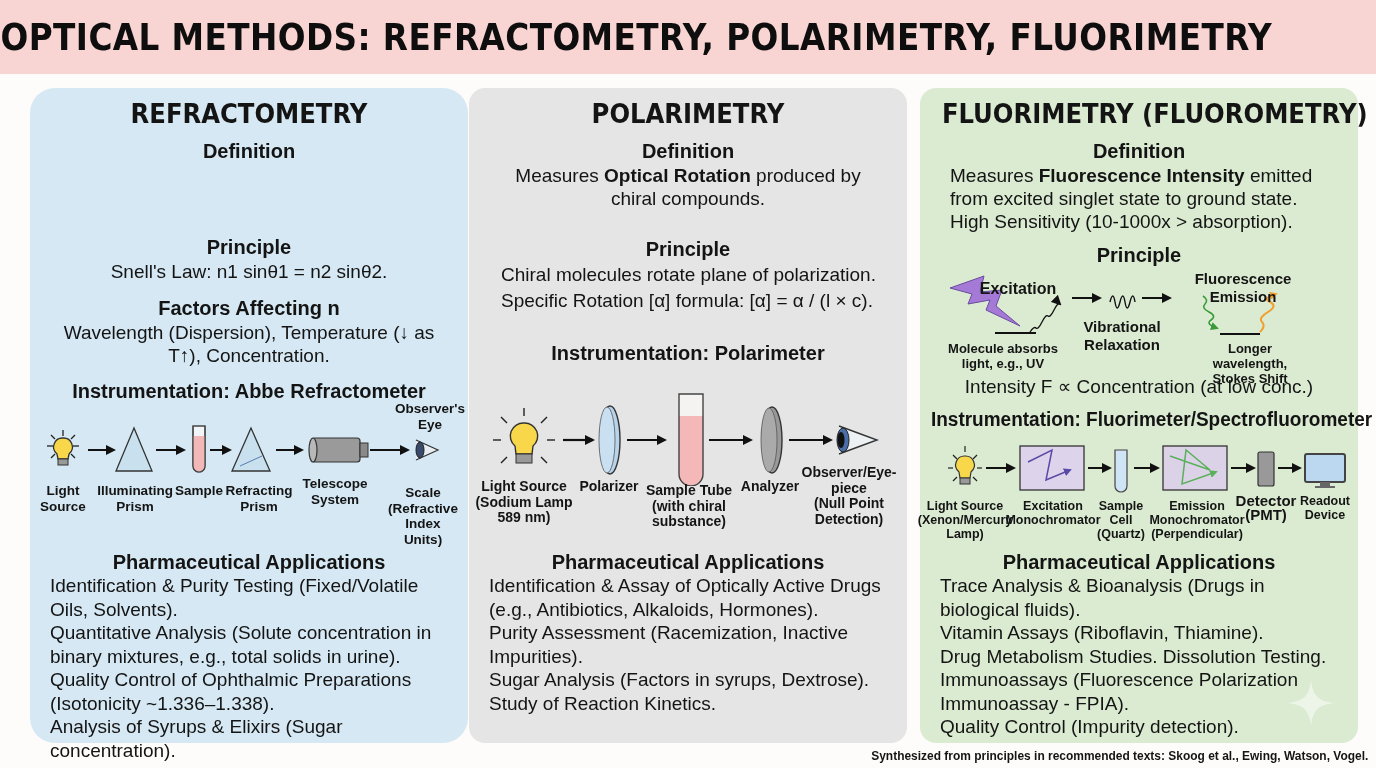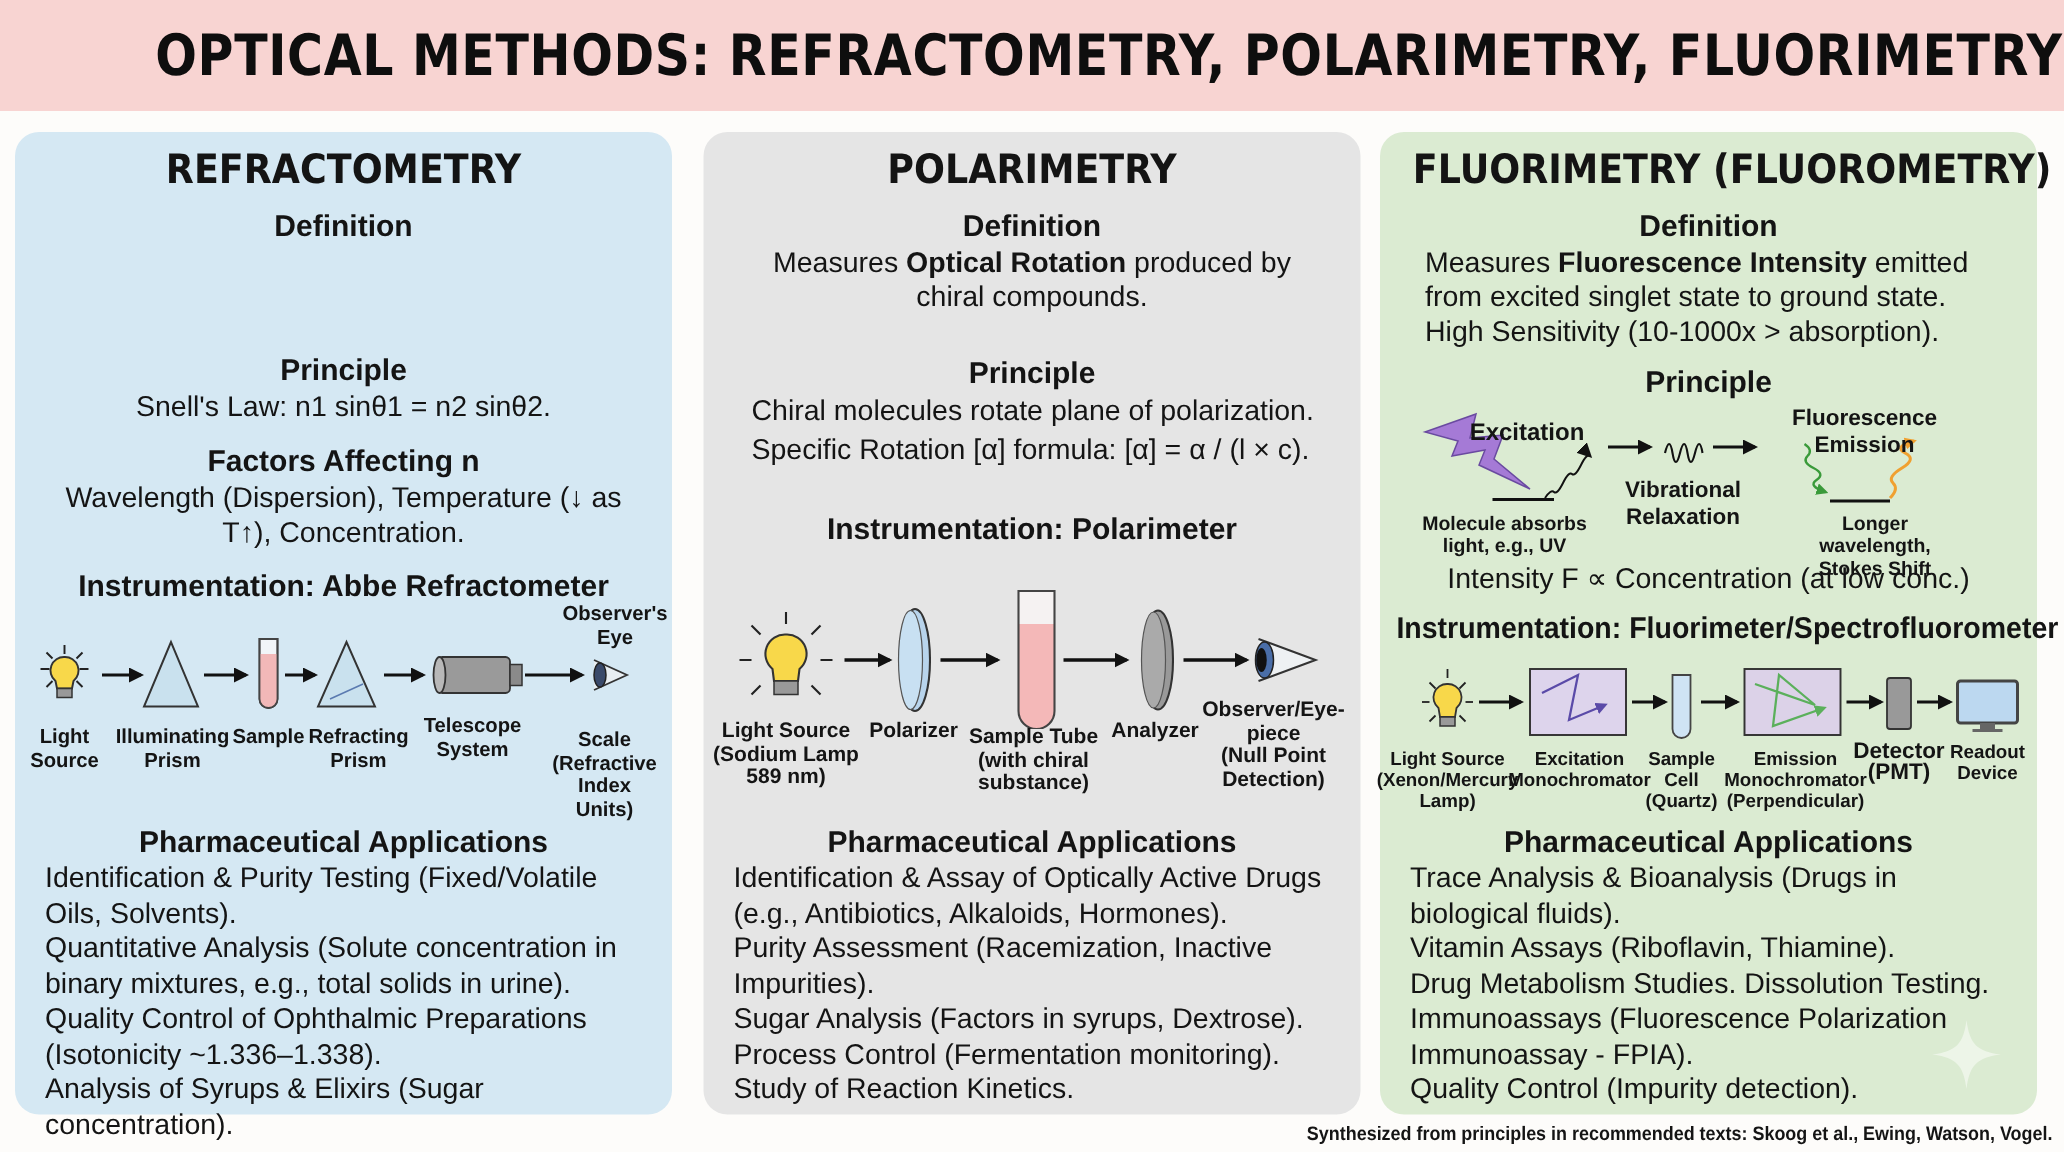--- a/index.html
+++ b/index.html
@@ -1,21 +1,21 @@
 <!DOCTYPE html>
 <html><head>
 <meta charset="utf-8">
 <style>
   * { box-sizing: border-box; margin: 0; padding: 0; }
   html, body { width: 1376px; height: 768px; overflow: hidden; background: #fdfcfa; }
   body { font-family: "Liberation Sans", "DejaVu Sans", sans-serif; color: #141414; position: relative; }
-  .banner { position: absolute; left: 0; top: 0; width: 1376px; height: 74px; background: #f8d4d2; display: flex; align-items: center; justify-content: flex-start; }
+  .banner { position: absolute; left: 0; top: 0; width: 1376px; height: 74px; background: #f8d4d2; display: flex; align-items: center; justify-content: flex-end; }
   .banner h1 { font-family: "DejaVu Sans", sans-serif; font-weight: 900; font-size: 38px; letter-spacing: 0.5px; transform: scaleX(0.86); color: #0e0e0e; white-space: nowrap; }
   .panel { position: absolute; top: 88px; width: 438px; height: 655px; border-radius: 16px; }
-  .p1 { left: 10px; background: #d5e8f3; }
+  .p1 { left: 30px; background: #d5e8f3; border-radius: 25px; }
   .p2 { left: 469px; background: #e5e5e5; }
   .p3 { left: 920px; background: #dbebd2; }
   .ptitle { position: absolute; left: 0; width: 100%; text-align: center; font-family: "DejaVu Sans", sans-serif; font-weight: bold; font-size: 27px; transform: scaleX(0.9); white-space: nowrap; }
   .h { position: absolute; left: 0; width: 100%; text-align: center; font-weight: bold; font-size: 20px; white-space: nowrap; }
   .t { position: absolute; left: 0; width: 100%; text-align: center; font-size: 19px; line-height: 23px; }
   .tl { text-align: left; padding-left: 32px; }
   .apps { position: absolute; left: 20px; right: 10px; font-size: 19px; line-height: 23.5px; }
   .apps b { font-weight: normal; }
   .diag { position: absolute; left: 0; width: 100%; }
   .lbl { position: absolute; text-align: center; font-weight: bold; font-size: 13.5px; line-height: 15.5px; transform: translateX(-50%); white-space: nowrap; }
@@ -183,21 +183,20 @@
 piece
 (Null Point
 Detection)</span></div>
   </div>
 
   <div class="h" style="top:463px">Pharmaceutical Applications</div>
   <div class="apps" style="top:486px">
     <div><b>Identification &amp; Assay of Optically Active Drugs</b><span> (e.g., Antibiotics, Alkaloids, Hormones).</span></div>
     <div><b>Purity Assessment</b><span> (Racemization, Inactive Impurities).</span></div>
     <div><b>Sugar Analysis</b><span> (Factors in syrups, Dextrose).</span></div>
-    <div><b>Process Control</b><span> (Fermentation monitoring).</span></div>
     <div><b>Study of Reaction Kinetics.</b><span></span></div>
   </div>
 </div>
 
 <div class="panel p3">
   <div class="ptitle" style="top:10px">FLUORIMETRY (FLUOROMETRY)</div>
   <div class="h" style="top:52px">Definition</div>
   <div class="t" style="top:76px; text-align:left; padding:0 12px 0 30px"><span>Measures </span><b>Fluorescence Intensity</b><span> emitted from excited singlet state to ground state.</span><br><span>High Sensitivity (10-1000x &gt; absorption).</span></div>
   <div class="h" style="top:156px">Principle</div>
 

